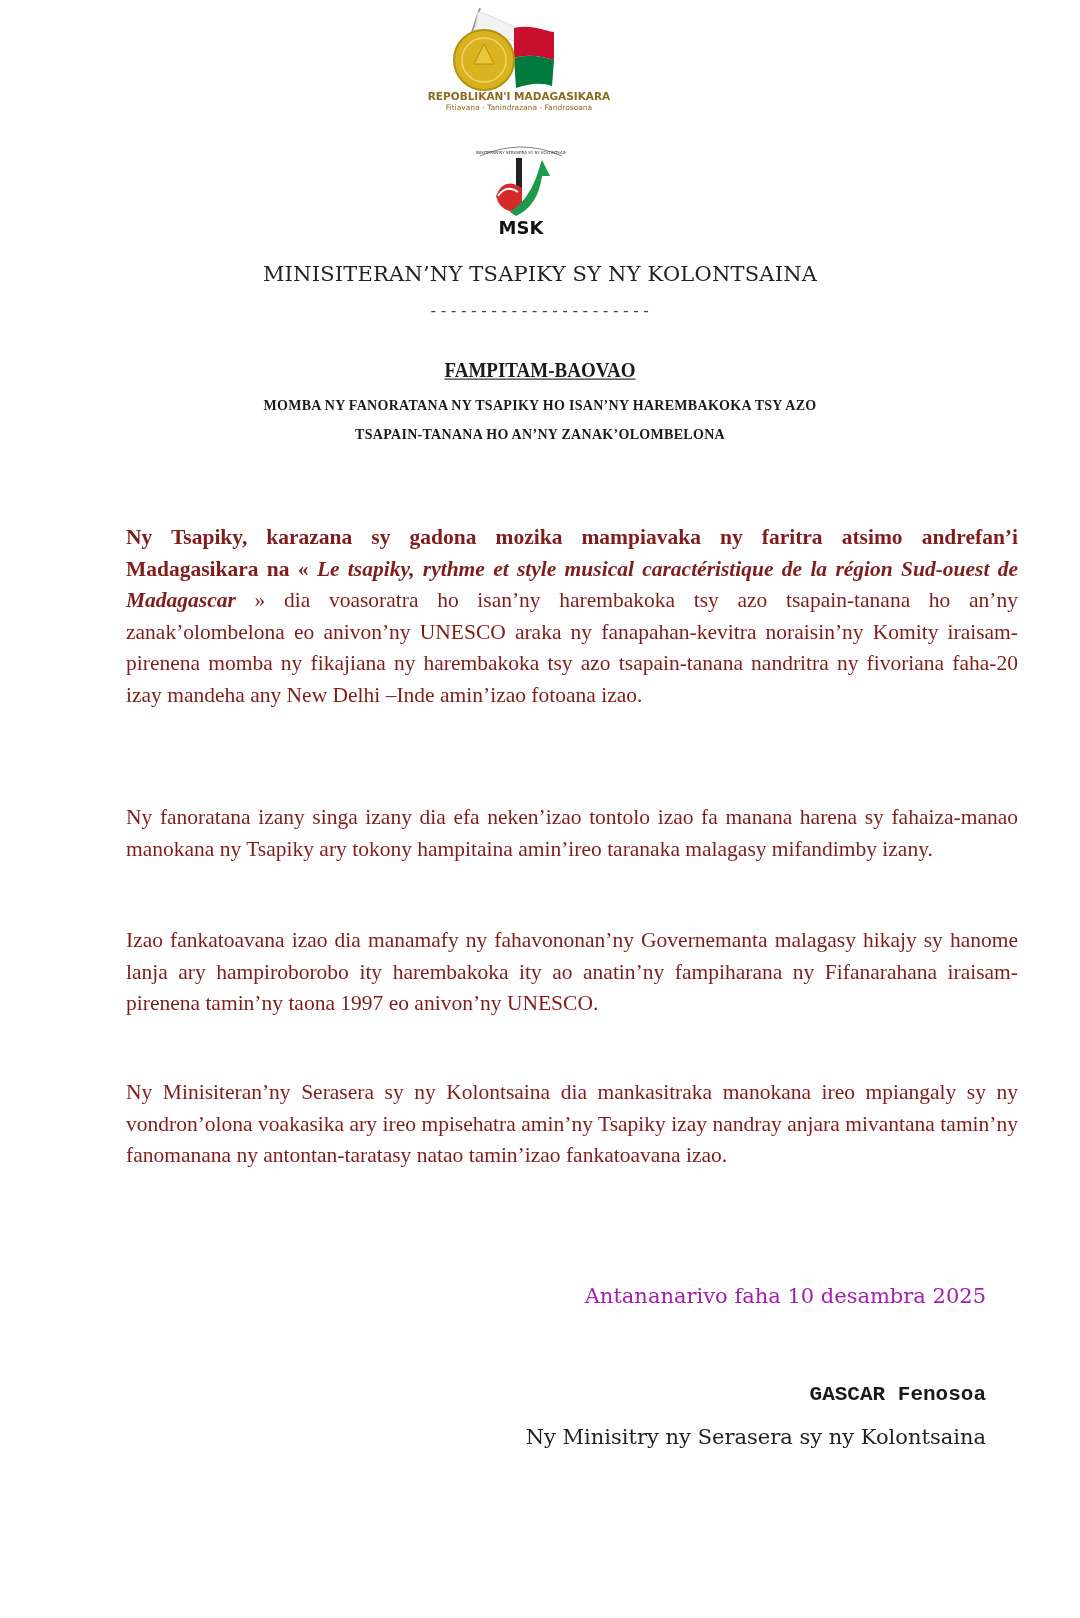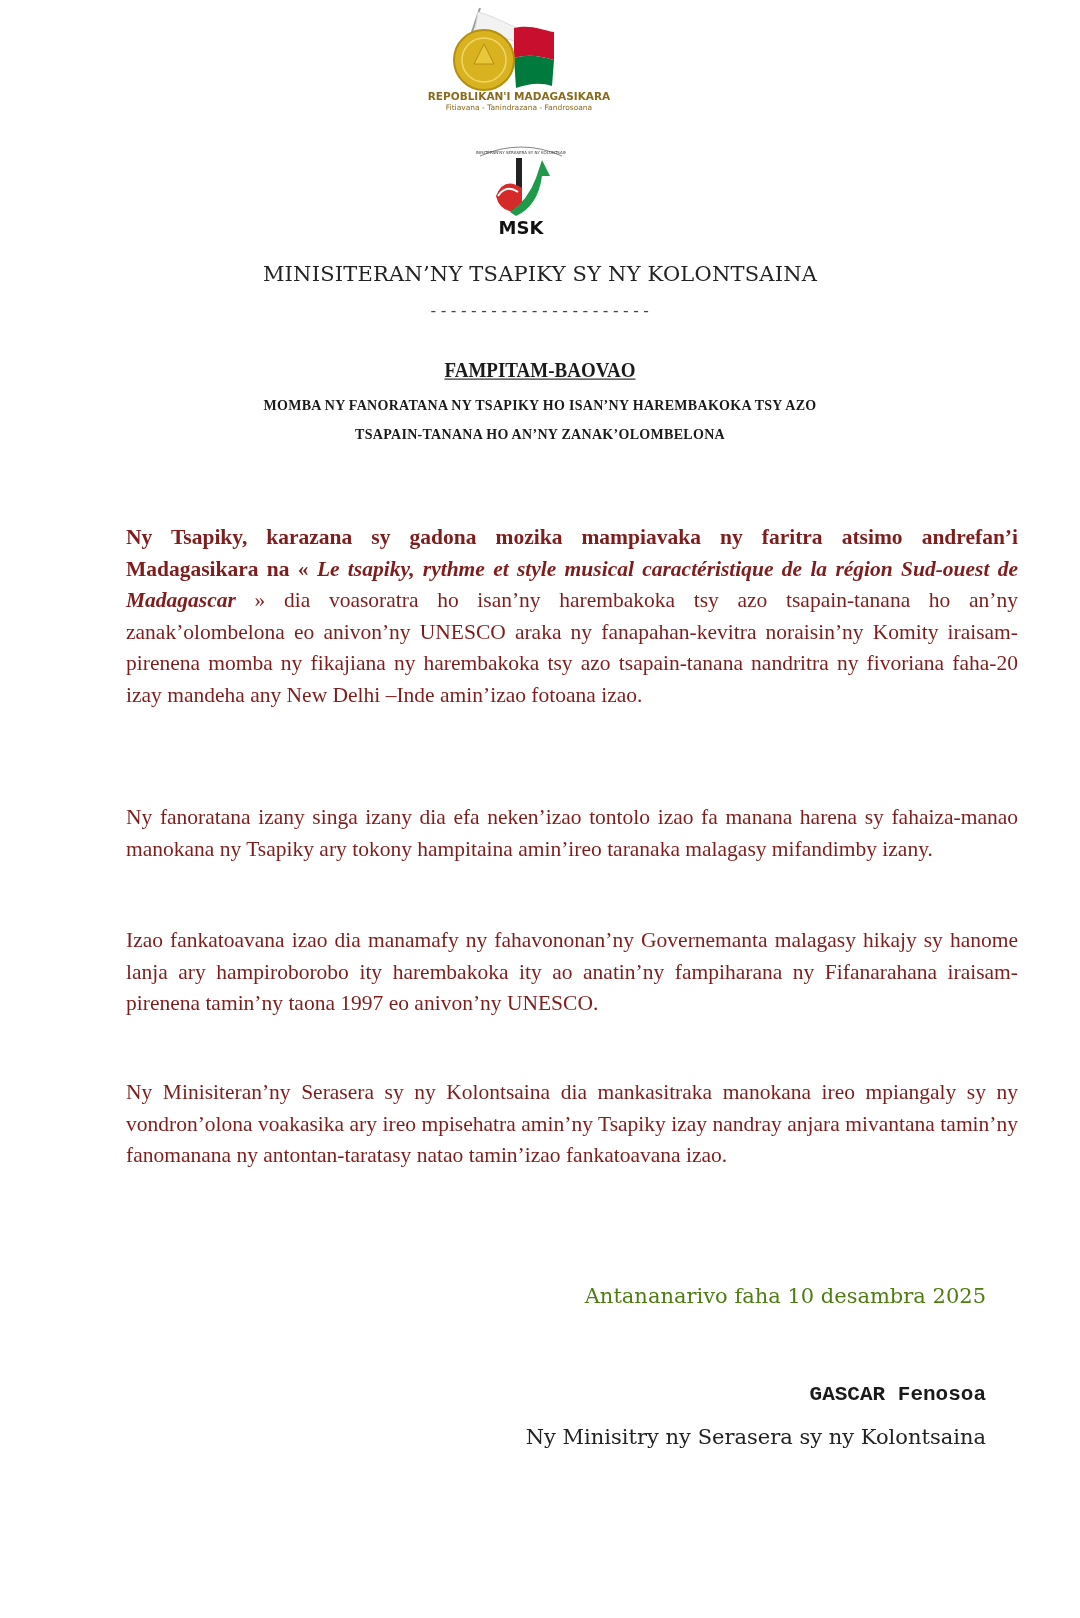--- a/index.html
+++ b/index.html
@@ -17,21 +17,21 @@
   .subtitle.l2 { top: 427px; }
 
   .body { position: absolute; left: 94px; width: 892px; font-family: "Liberation Serif", serif; font-size: 21.5px; line-height: 31.5px; text-align: justify; color: #7f1d1d; margin-left: 32px; }
   .p1 { top: 522px; }
   .p2 { top: 802px; }
   .p3 { top: 925px; }
   .p4 { top: 1077px; }
   .b { font-weight: bold; }
   .bi { font-weight: bold; font-style: italic; }
 
-  .date { position: absolute; top: 1284px; right: 94px; font-size: 21px; font-family: "DejaVu Serif", serif; color: #4d7c0f; }
+  .date { position: absolute; top: 1284px; right: 94px; font-size: 21px; font-family: "DejaVu Serif", serif; color: #a21caf; }
   .sig-org { position: absolute; top: 1425px; right: 94px; font-size: 21px; font-family: "DejaVu Serif", serif; color: #222; }
   .sig-name { position: absolute; top: 1383px; right: 94px; font-size: 21px; font-weight: bold; font-family: Liberation Mono, monospace; }
 </style>
 </head>
 <body>
 
 <div class="logo-top">
   <svg width="210" height="110" viewBox="0 0 210 110">
     <line x1="66" y1="4" x2="54" y2="40" stroke="#9a9a9a" stroke-width="2"></line>
     <path d="M64 8 C80 12, 92 20, 104 24 L104 38 C90 34, 78 30, 60 32 Z" fill="#f2f2f2" stroke="#dcdcdc" stroke-width="1"></path>

